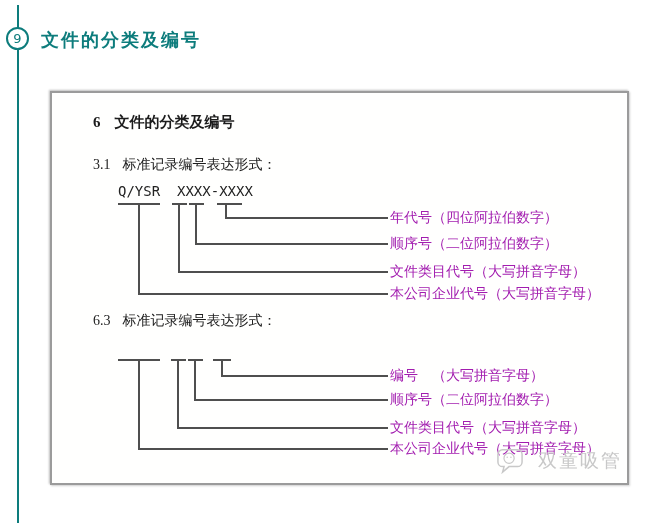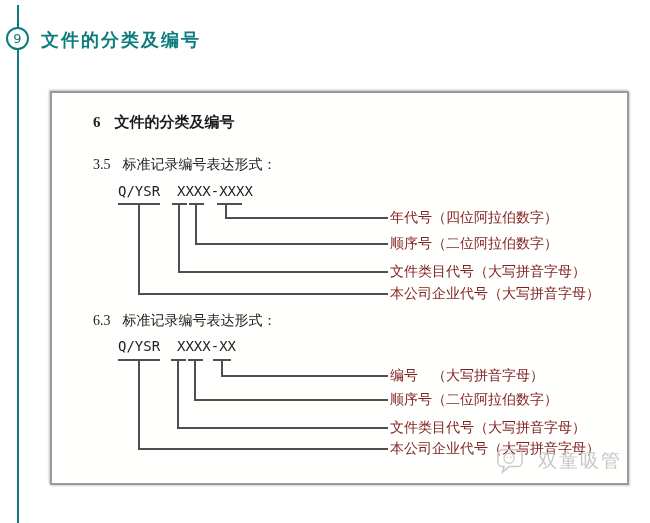--- a/index.html
+++ b/index.html
@@ -26,21 +26,21 @@
   .clause .num{margin-right:12px;}
   .c61{top:36px;} .c62{top:63px;} .c63{top:219px;}
 
   .diagram{position:absolute;left:0;width:637px;}
   .d1{top:88px;height:125px;} .d2{top:242px;height:127px;}
   .code{position:absolute;left:66px;font-family:"DejaVu Sans Mono",monospace;font-size:14px;
         white-space:pre;color:#222;}
   .d1 .code{top:2px;} .d2 .code{top:3px;}
   .h{position:absolute;height:0;border-top:2px solid #4f4f4f;}
   .v{position:absolute;width:0;border-left:2px solid #4f4f4f;}
-  .lbl{position:absolute;left:338px;font-size:14px;white-space:nowrap;color:#7f1d1d;}
+  .lbl{position:absolute;left:338px;font-size:14px;white-space:nowrap;color:#a21caf;}
 
   
   .watermark{position:absolute;left:444px;top:355px;display:flex;align-items:center;gap:14px;z-index:3;}
   .wm-text{font-size:19px;letter-spacing:2px;color:#c8c8c8;font-family:"Liberation Sans",sans-serif;}
 </style>
 </head>
 <body>
 
 <div class="stage">
 
@@ -53,21 +53,21 @@
   <div class="page-title">文件的分类及编号</div>
 
   <div class="doc-box">
 
     <div class="doc-heading">
       <span class="num">6</span><span>文件的分类及编号</span>
     </div>
 
 
     <div class="clause c62">
-      <span class="num">3.5</span><span>标准记录编号表达形式：</span>
+      <span class="num">3.1</span><span>标准记录编号表达形式：</span>
     </div>
 
     <div class="diagram d1">
       <div class="code">Q/YSR  XXXX-XXXX</div>
 
       <div class="h" style="left:66px;top:22px;width:42px;"></div>
       <div class="h" style="left:120px;top:22px;width:15px;"></div>
       <div class="h" style="left:137px;top:22px;width:15px;"></div>
       <div class="h" style="left:165px;top:22px;width:25px;"></div>
 
@@ -85,21 +85,20 @@
       <div class="lbl" style="top:54px;">顺序号（二位阿拉伯数字）</div>
       <div class="lbl" style="top:82px;">文件类目代号（大写拼音字母）</div>
       <div class="lbl" style="top:104px;">本公司企业代号（大写拼音字母）</div>
     </div>
 
     <div class="clause c63">
       <span class="num">6.3</span><span>标准记录编号表达形式：</span>
     </div>
 
     <div class="diagram d2">
-      <div class="code">Q/YSR  XXXX-XX</div>
 
       <div class="h" style="left:66px;top:24px;width:42px;"></div>
       <div class="h" style="left:119px;top:24px;width:15px;"></div>
       <div class="h" style="left:136px;top:24px;width:15px;"></div>
       <div class="h" style="left:161px;top:24px;width:18px;"></div>
 
       <div class="v" style="left:86px;top:24px;height:89px;"></div>
       <div class="v" style="left:125px;top:24px;height:68px;"></div>
       <div class="v" style="left:142px;top:24px;height:40px;"></div>
       <div class="v" style="left:169px;top:24px;height:16px;"></div>

